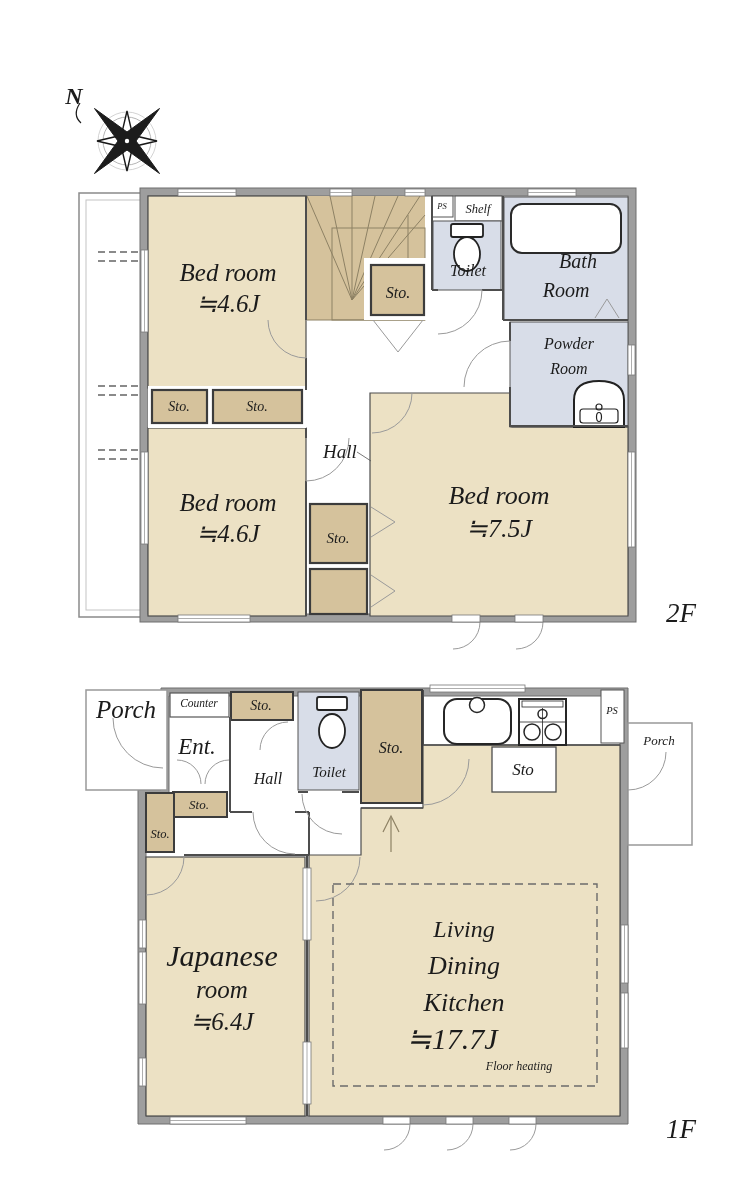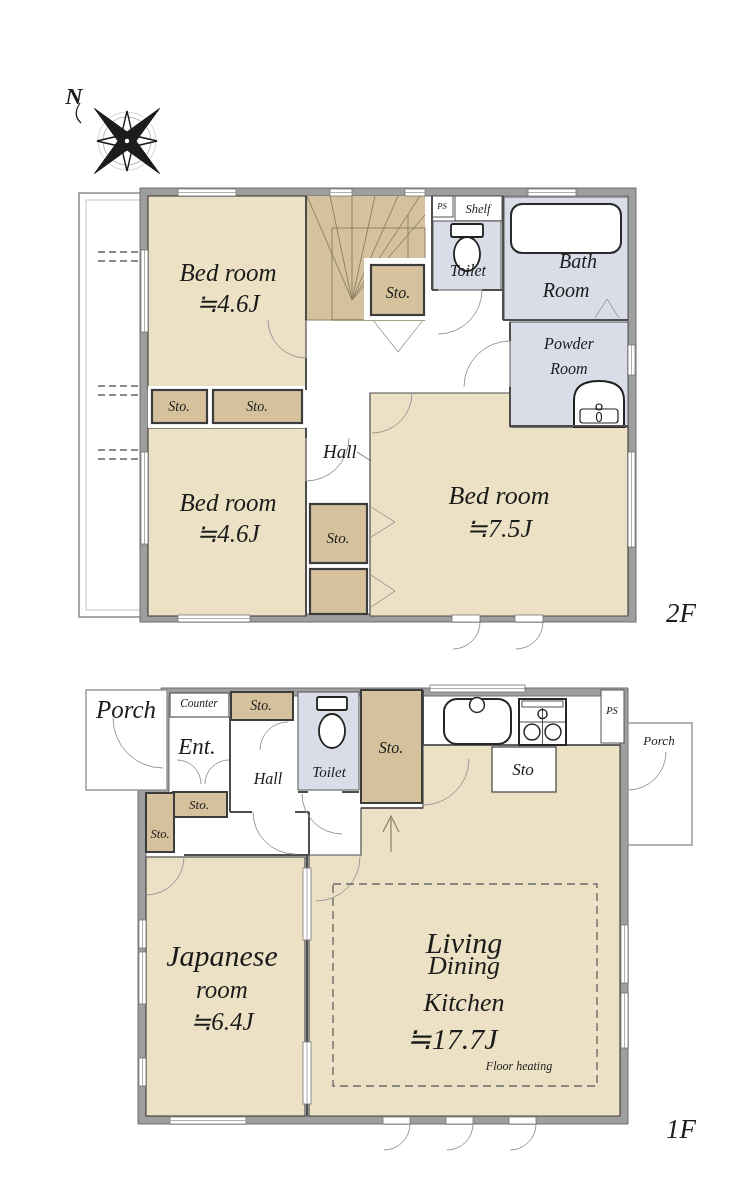--- a/index.html
+++ b/index.html
@@ -294,20 +294,20 @@
 <div class="lbl" style="left:391px;top:748px;font-size:16px;">Sto.</div>
 <div class="lbl" style="left:268px;top:779px;font-size:16px;">Hall</div>
 <div class="lbl" style="left:199px;top:804px;font-size:13px;">Sto.</div>
 <div class="lbl" style="left:160px;top:834px;font-size:12.5px;">Sto.</div>
 <div class="lbl" style="left:612px;top:711px;font-size:10.5px;">PS</div>
 <div class="lbl" style="left:659px;top:740px;font-size:13px;">Porch</div>
 <div class="lbl" style="left:523px;top:769px;font-size:17px;">Sto</div>
 <div class="lbl" style="left:222px;top:956px;font-size:30px;">Japanese</div>
 <div class="lbl" style="left:222px;top:989px;font-size:25px;">room</div>
 <div class="lbl" style="left:222px;top:1021px;font-size:25px;">≒6.4J</div>
-<div class="lbl" style="left:464px;top:929px;font-size:30px;margin-top:14px;">Living</div>
+<div class="lbl" style="left:464px;top:929px;font-size:24px;">Living</div>
 <div class="lbl" style="left:464px;top:966px;font-size:26px;">Dining</div>
 <div class="lbl" style="left:464px;top:1003px;font-size:26px;">Kitchen</div>
 <div class="lbl" style="left:452px;top:1039px;font-size:30px;">≒17.7J</div>
 <div class="lbl" style="left:519px;top:1066px;font-size:12px;">Floor heating</div>
 <div class="lbl" style="left:681px;top:1129px;font-size:27px;">1F</div>
 
 </div>
 
 </body></html>

